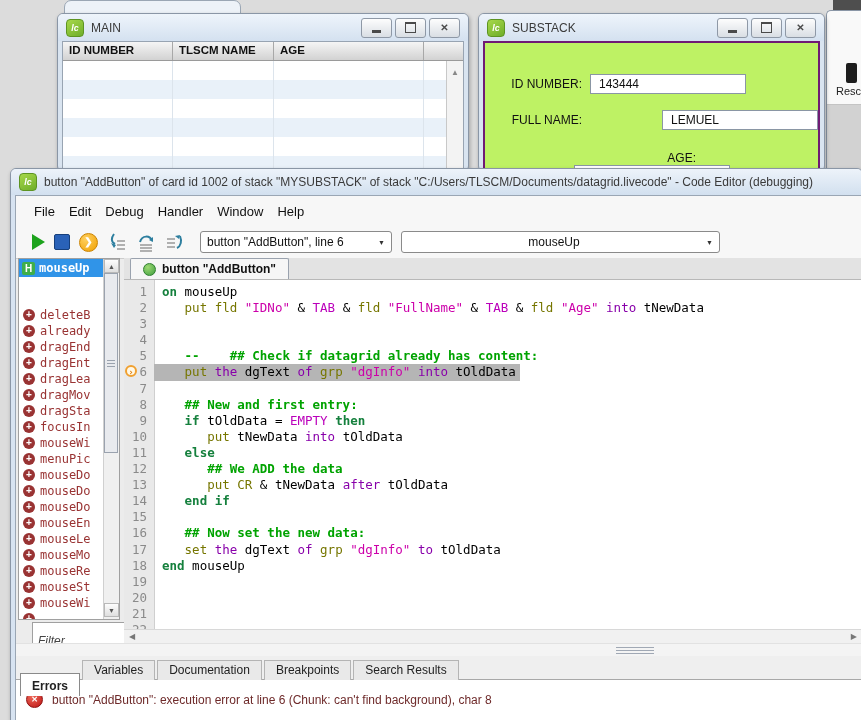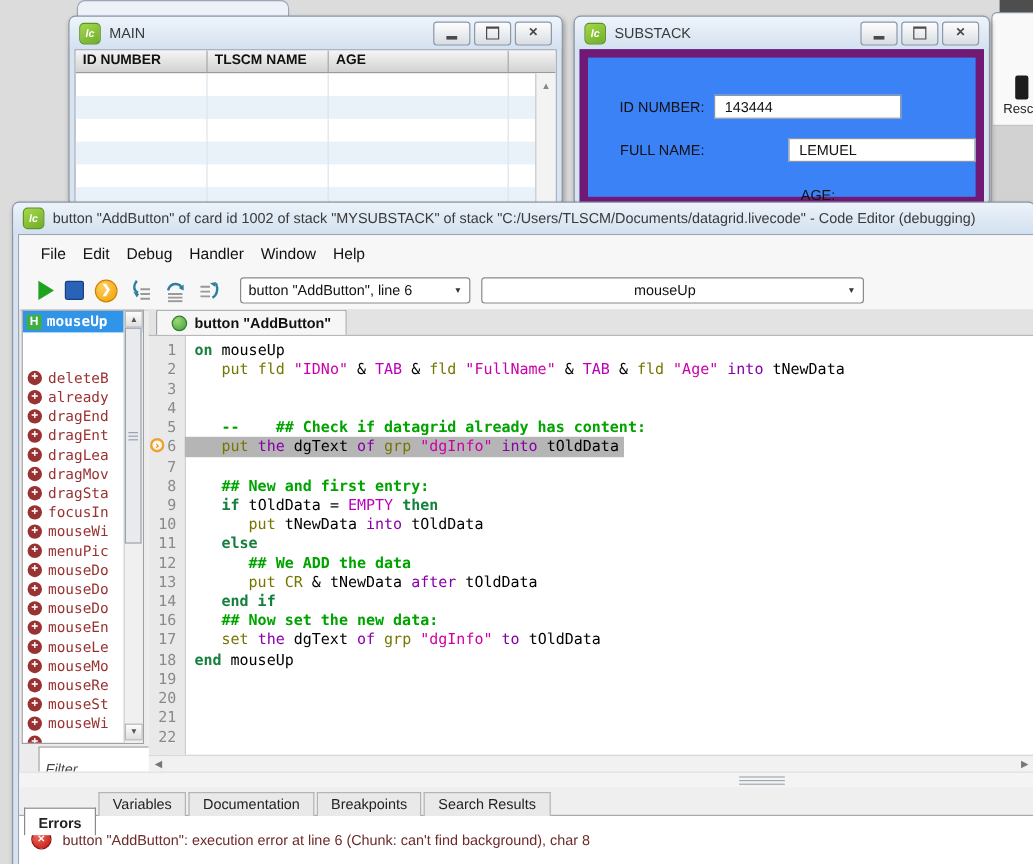--- a/index.html
+++ b/index.html
@@ -35,22 +35,22 @@
   .grid-rows{position:absolute;left:0;right:16px;top:19px;bottom:0}
   .grid-row{display:flex;height:19px}
   .grid-row.alt{background:#e9f1f9}
   .gr-cell{box-sizing:border-box;border-right:1px solid #dce4ec;height:100%}
   .grid-scroll{position:absolute;right:0;top:19px;bottom:0;width:16px;background:#f3f3f3;
                border-left:1px solid #c8c8c8;text-align:center}
   .grid-scroll span{font-size:8px;color:#888;line-height:14px}
 
   
   #sub-win{left:478px;top:13px;width:345px;height:157px;z-index:3}
-  .sub-body{position:absolute;left:4px;right:4px;top:27px;bottom:0;background:#3b82f6;
-            border:7px solid #701a75}
+  .sub-body{position:absolute;left:4px;right:4px;top:27px;bottom:0;background:#bef264;
+            border:2px solid #701a75}
   .form-row{position:absolute;left:0;display:flex;align-items:center;width:100%}
   .form-label{width:97px;text-align:right;margin-right:8px;font-size:12px;color:#111;white-space:nowrap}
   .form-input{width:146px;height:18px;border:1px solid #8a96a4;background:#fff;font-size:12px;
               padding:0 0 0 8px;font-family:"Liberation Sans",sans-serif;color:#111}
 
   
   #frag-behind{position:absolute;left:64px;top:0;width:175px;height:18px;z-index:1;
                border:1px solid #9aa6b4;border-radius:7px 7px 0 0;background:#edf2f8}
   #dark-corner{position:absolute;left:833px;top:0;width:28px;height:12px;background:#4e4e4e;z-index:1}
   #resc-win{position:absolute;left:826px;top:10px;width:35px;height:158px;z-index:1;
@@ -453,20 +453,21 @@
           <div class="cline"><span class="lnum">5</span><span class="ltext"><span class="tk-pl">   </span><span class="tk-cmt">--    ## Check if datagrid already has content:</span></span></div>
           <div class="cline cur"><span class="cur-arrow">›</span><span class="lnum">6</span><span class="ltext"><span class="tk-pl">   </span><span class="tk-cmd">put</span><span class="tk-pl"> </span><span class="tk-prop">the</span><span class="tk-pl"> dgText </span><span class="tk-prop">of</span><span class="tk-pl"> </span><span class="tk-cmd">grp</span><span class="tk-pl"> </span><span class="tk-str">"dgInfo"</span><span class="tk-pl"> </span><span class="tk-prop">into</span><span class="tk-pl"> tOldData</span></span></div>
           <div class="cline"><span class="lnum">7</span><span class="ltext"></span></div>
           <div class="cline"><span class="lnum">8</span><span class="ltext"><span class="tk-pl">   </span><span class="tk-cmt">## New and first entry:</span></span></div>
           <div class="cline"><span class="lnum">9</span><span class="ltext"><span class="tk-pl">   </span><span class="tk-kw">if</span><span class="tk-pl"> tOldData = </span><span class="tk-const">EMPTY</span><span class="tk-pl"> </span><span class="tk-kw">then</span></span></div>
           <div class="cline"><span class="lnum">10</span><span class="ltext"><span class="tk-pl">      </span><span class="tk-cmd">put</span><span class="tk-pl"> tNewData </span><span class="tk-prop">into</span><span class="tk-pl"> tOldData</span></span></div>
           <div class="cline"><span class="lnum">11</span><span class="ltext"><span class="tk-pl">   </span><span class="tk-kw">else</span></span></div>
           <div class="cline"><span class="lnum">12</span><span class="ltext"><span class="tk-pl">      </span><span class="tk-cmt">## We ADD the data</span></span></div>
           <div class="cline"><span class="lnum">13</span><span class="ltext"><span class="tk-pl">      </span><span class="tk-cmd">put</span><span class="tk-pl"> </span><span class="tk-cmd">CR</span><span class="tk-pl"> &amp; tNewData </span><span class="tk-prop">after</span><span class="tk-pl"> tOldData</span></span></div>
           <div class="cline"><span class="lnum">14</span><span class="ltext"><span class="tk-pl">   </span><span class="tk-kw">end if</span></span></div>
+          <div class="cline"><span class="lnum">15</span><span class="ltext"></span></div>
           <div class="cline"><span class="lnum">16</span><span class="ltext"><span class="tk-pl">   </span><span class="tk-cmt">## Now set the new data:</span></span></div>
           <div class="cline"><span class="lnum">17</span><span class="ltext"><span class="tk-pl">   </span><span class="tk-cmd">set</span><span class="tk-pl"> </span><span class="tk-prop">the</span><span class="tk-pl"> dgText </span><span class="tk-prop">of</span><span class="tk-pl"> </span><span class="tk-cmd">grp</span><span class="tk-pl"> </span><span class="tk-str">"dgInfo"</span><span class="tk-pl"> </span><span class="tk-prop">to</span><span class="tk-pl"> tOldData</span></span></div>
           <div class="cline"><span class="lnum">18</span><span class="ltext"><span class="tk-kw">end</span><span class="tk-pl"> mouseUp</span></span></div>
           <div class="cline"><span class="lnum">19</span><span class="ltext"></span></div>
           <div class="cline"><span class="lnum">20</span><span class="ltext"></span></div>
           <div class="cline"><span class="lnum">21</span><span class="ltext"></span></div>
           <div class="cline"><span class="lnum">22</span><span class="ltext"></span></div>
         </div>
     </div>
     <div id="hscroll">

